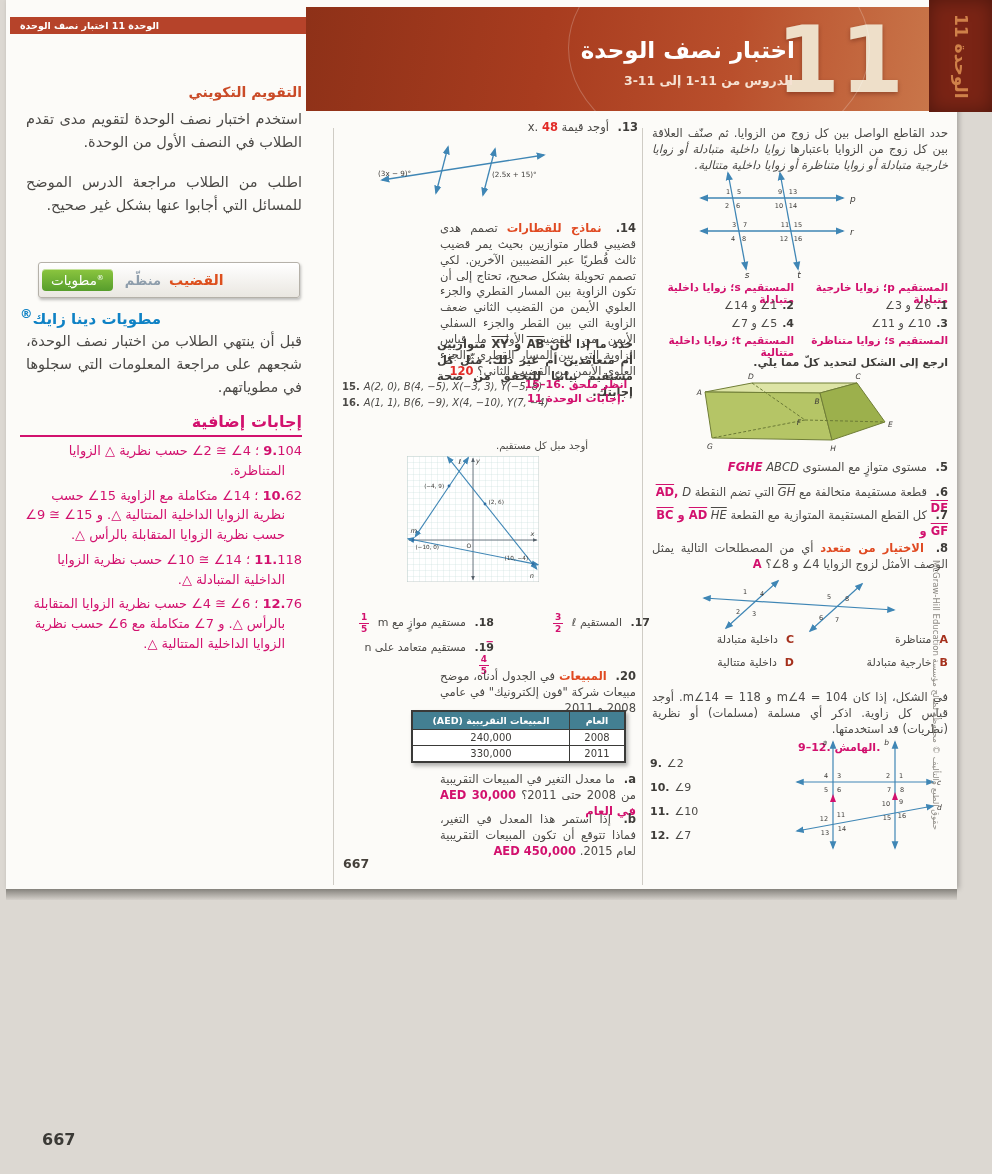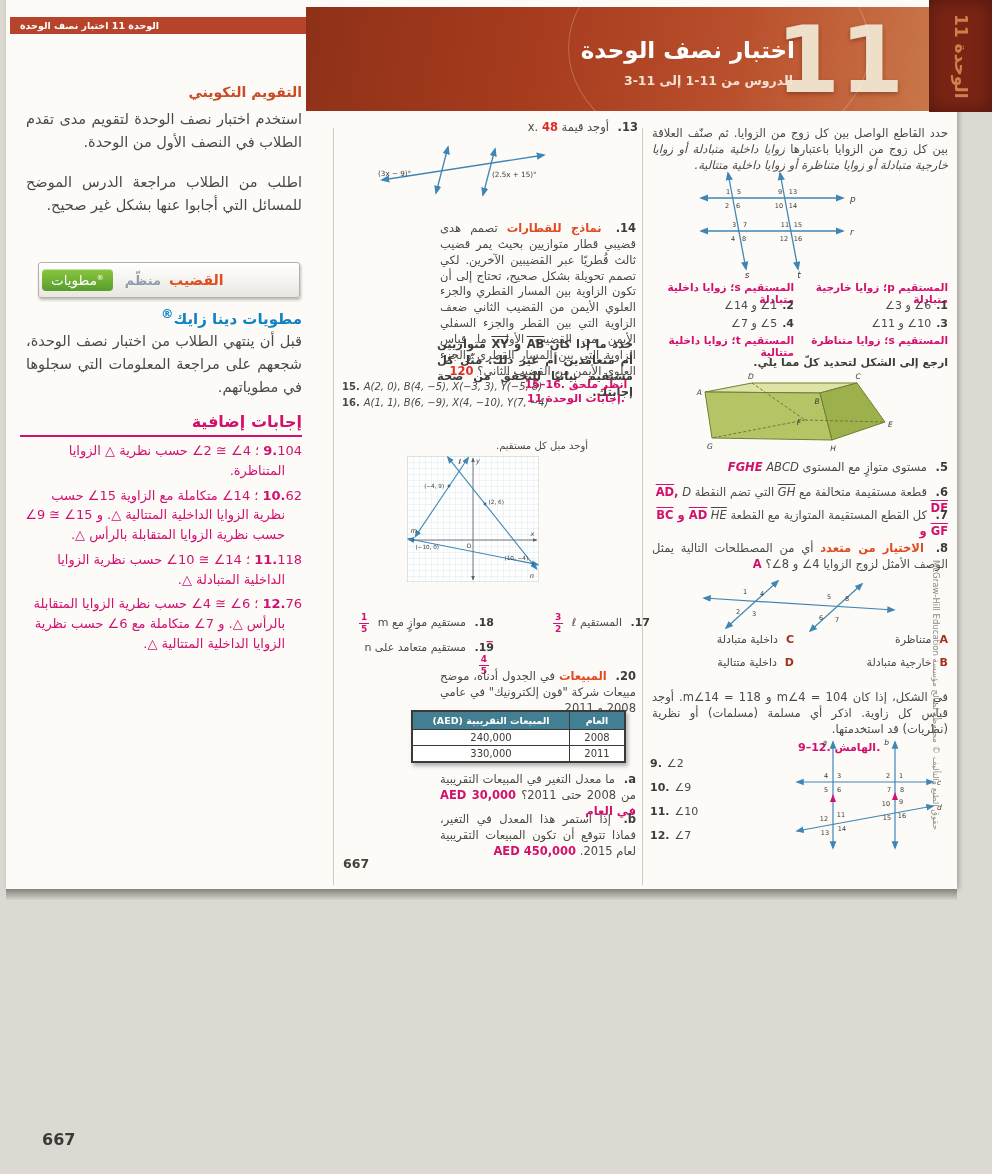--- a/index.html
+++ b/index.html
@@ -17,21 +17,21 @@
   .tab span{writing-mode:vertical-rl;color:#cf8049;font-weight:bold;font-size:17px;letter-spacing:3px}
   .rule{position:absolute;width:1px;background:#cfccc5}
   
   .sb-h{position:absolute;left:20px;top:84px;width:282px;color:#ca4b28;font-size:14px;font-weight:bold;text-align:right}
   .sb-p{position:absolute;left:26px;width:276px;font-size:14.5px;line-height:1.6;text-align:justify}
   .badge-box{position:absolute;left:38px;top:262px;width:254px;height:30px;background:linear-gradient(#ffffff,#eae7e1);border:1px solid #b5b1a9;border-radius:3px;box-shadow:1px 2px 3px rgba(0,0,0,.25);display:flex;align-items:center;padding:2px 3px;direction:ltr}
   .badge{background:linear-gradient(#8cc63f,#569d2c);color:#fff;font-weight:normal;font-size:13.5px;padding:3px 9px;border-radius:4px;box-shadow:inset 0 1px 0 rgba(255,255,255,.5)}
   .badge sup{font-size:7px}
   .org1{color:#8e9dab;font-weight:bold;font-size:13px;margin:0 8px 0 12px}
   .org2{color:#dd4f1d;font-weight:bold;font-size:14px}
-  .dinah-h{position:absolute;left:20px;top:306px;width:282px;color:#0f82c5;font-size:15px;font-weight:bold;text-align:right}
+  .dinah-h{position:absolute;left:20px;top:306px;width:282px;color:#0f82c5;font-size:15px;font-weight:bold;text-align:left}
   .extra-h{position:absolute;left:20px;top:412px;width:282px;color:#d2116e;font-size:16px;font-weight:bold;text-align:right;border-bottom:2px solid #d2116e;padding-bottom:4px}
   .answers{position:absolute;left:18px;top:441px;width:284px;color:#d2116e;font-size:13px;line-height:1.52;text-align:right}
   .ans-item{padding-right:17px;text-indent:-17px;margin-bottom:5px}
   .ans-item b{margin-left:4px}
   
   .q{position:absolute;font-size:11.5px;line-height:1.38;text-align:justify}
   .qnum{font-weight:bold;color:#3e3c39;margin-left:5px}
   .red{color:#e22c28;font-weight:bold}
   .rlabel{color:#e04a22;font-weight:bold}
   .pink{color:#d2116e;font-weight:bold}

